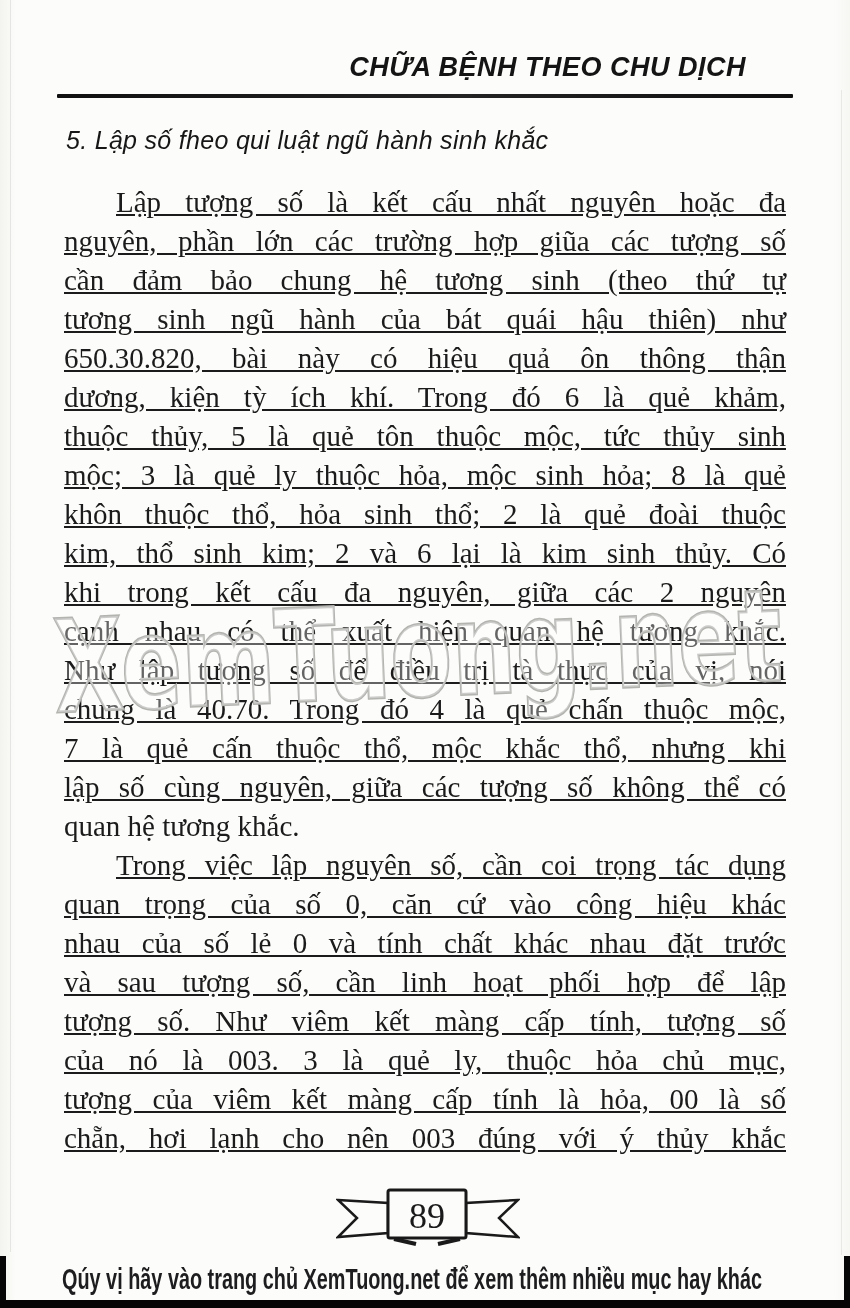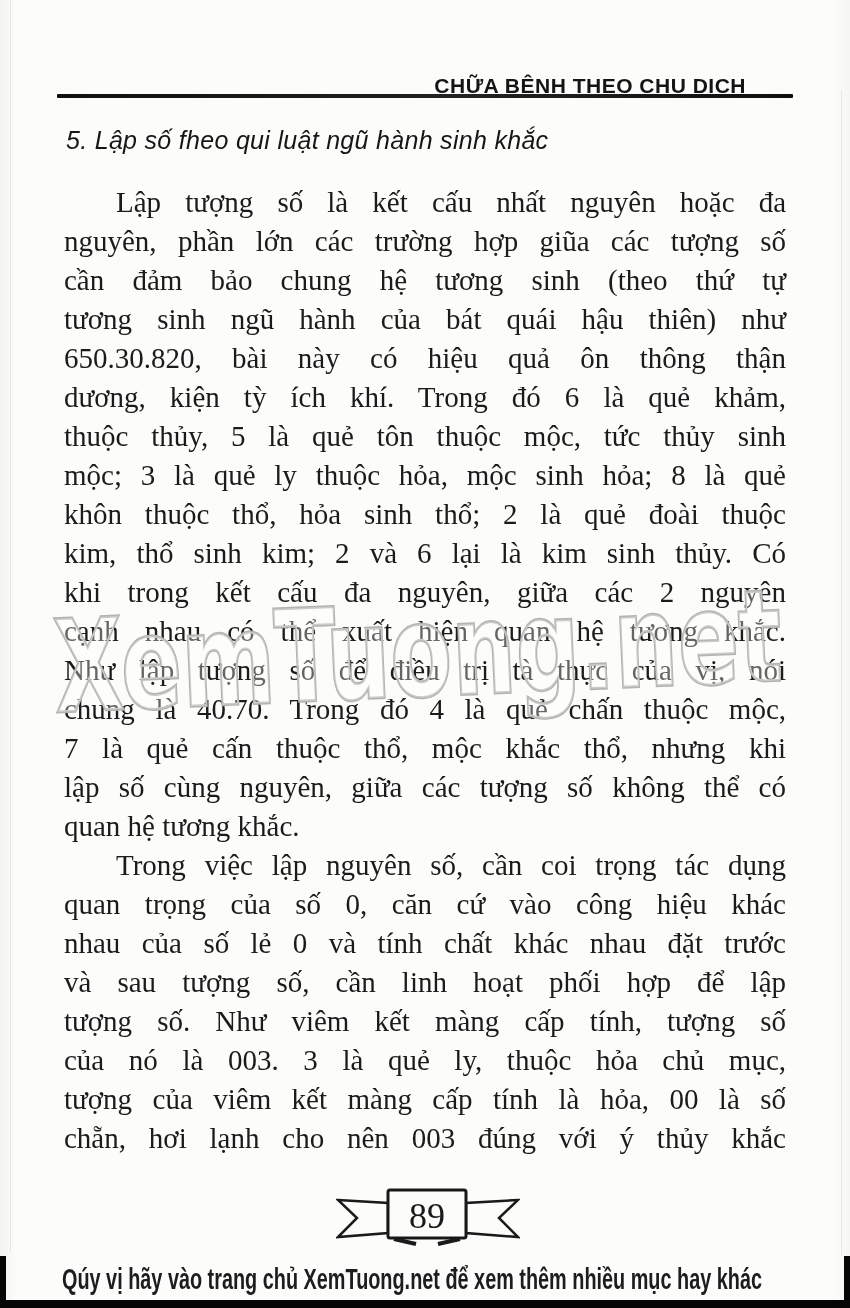--- a/index.html
+++ b/index.html
@@ -11,44 +11,44 @@
     overflow:hidden;
     font-family:"Liberation Serif","DejaVu Serif",serif;
   }
   .scan-line-left{position:absolute;left:10px;top:0;width:1px;height:1252px;background:rgba(60,60,55,0.10);}
   .scan-line-right{position:absolute;left:841px;top:90px;width:1px;height:1165px;background:rgba(60,60,55,0.09);}
   .bar-bottom{position:absolute;left:0;top:1300px;width:850px;height:8px;background:#060606;}
   .bar-left{position:absolute;left:0;top:1256px;width:6px;height:52px;background:#060606;}
   .bar-right{position:absolute;left:844px;top:1256px;width:6px;height:52px;background:#060606;}
 
   .header-title{
-    position:absolute;top:74px;right:104px;
+    position:absolute;top:52px;right:104px;
     font-family:"Liberation Sans","DejaVu Sans",sans-serif;
-    font-weight:bold;
-    font-size:21px;letter-spacing:.5px;color:#141414;
+    font-style:italic;font-weight:bold;
+    font-size:27px;letter-spacing:.5px;color:#141414;
     white-space:nowrap;
   }
   .header-rule{
     position:absolute;left:57px;top:94px;width:736px;height:4px;
     background:linear-gradient(90deg,#101010 0%,#232323 55%,#101010 100%);
     border-radius:1px;
   }
   .section-heading{
     position:absolute;left:66px;top:126px;
     font-family:"Liberation Sans","DejaVu Sans",sans-serif;
     font-size:25px;color:#161616;letter-spacing:.3px;
     white-space:nowrap;
     font-style:italic;
   }
   .body-text{
     position:absolute;left:64px;top:183px;width:722px;
     font-size:29px;line-height:39px;color:#1b1b1b;
   }
   .bline{text-align:left;}
-  .bline.just{text-align:justify;text-align-last:justify;}
+  .bline.just{text-align:justify;text-align-last:justify;text-decoration:underline;}
   .bline.indent{text-indent:52px;}
 
   .watermark{
     position:absolute;left:50px;top:584px;width:748px;height:170px;
     pointer-events:none;z-index:5;
   }
   .ribbon{position:absolute;left:336px;top:1188px;width:184px;height:62px;}
   .footer{position:absolute;left:0;top:1258px;width:850px;height:42px;}
 </style>
 </head>

